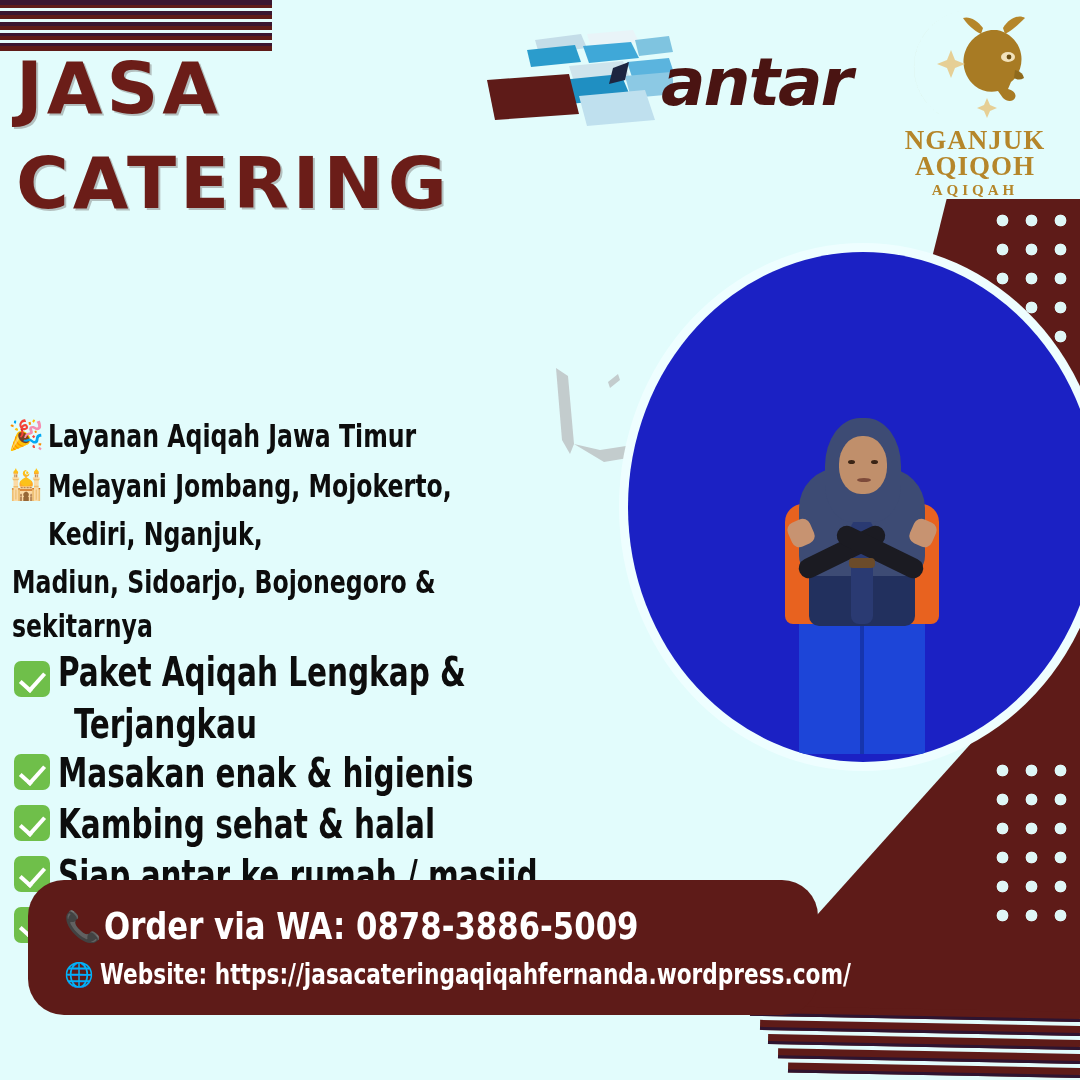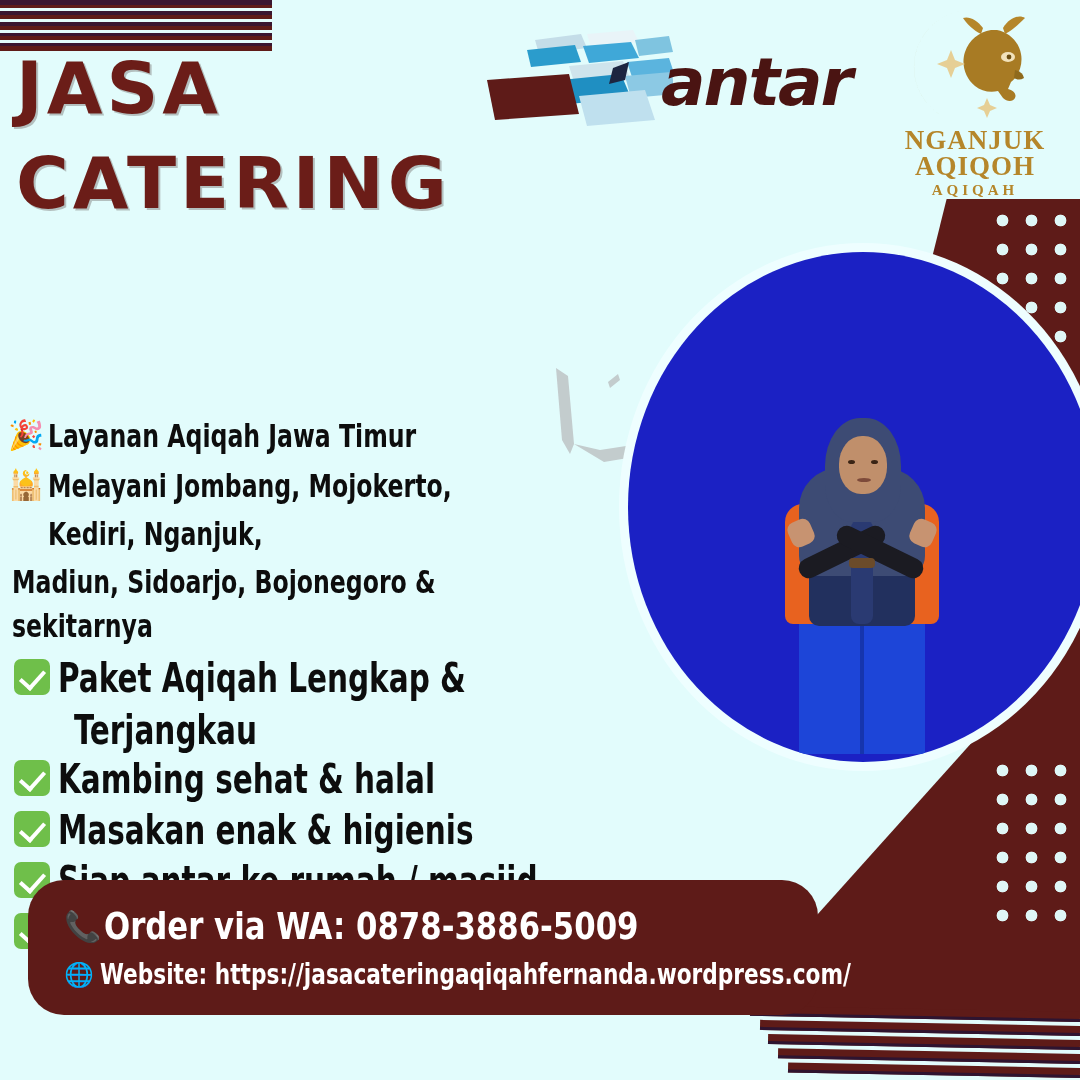--- a/index.html
+++ b/index.html
@@ -279,34 +279,34 @@
       <div class="ico">🎉</div>
       <div class="txt">Layanan Aqiqah Jawa Timur</div>
     </div>
 
     <div class="feat small">
       <div class="ico">🕌</div>
       <div class="txt">Melayani Jombang, Mojokerto, Kediri, Nganjuk,</div>
     </div>
     <div class="cont-line">Madiun, Sidoarjo, Bojonegoro &amp; sekitarnya</div>
 
-    <div class="feat big" style="margin-top:6px;">
+    <div class="feat big" style="align-items:flex-end;">
       <div class="ico check"></div>
       <div class="txt">Paket Aqiqah Lengkap &amp;</div>
     </div>
     <div class="indent-line">Terjangkau</div>
 
     <div class="feat big">
       <div class="ico check"></div>
+      <div class="txt">Masakan enak &amp; higienis</div>
+    </div>
+
+    <div class="feat big">
+      <div class="ico check"></div>
       <div class="txt">Kambing sehat &amp; halal</div>
-    </div>
-
-    <div class="feat big">
-      <div class="ico check"></div>
-      <div class="txt">Masakan enak &amp; higienis</div>
     </div>
 
     <div class="feat big">
       <div class="ico check"></div>
       <div class="txt">Siap antar ke rumah / masjid</div>
     </div>
 
     <div class="feat big">
       <div class="ico check"></div>
       <div class="txt">Tersedia paket jantan dan betina</div>

